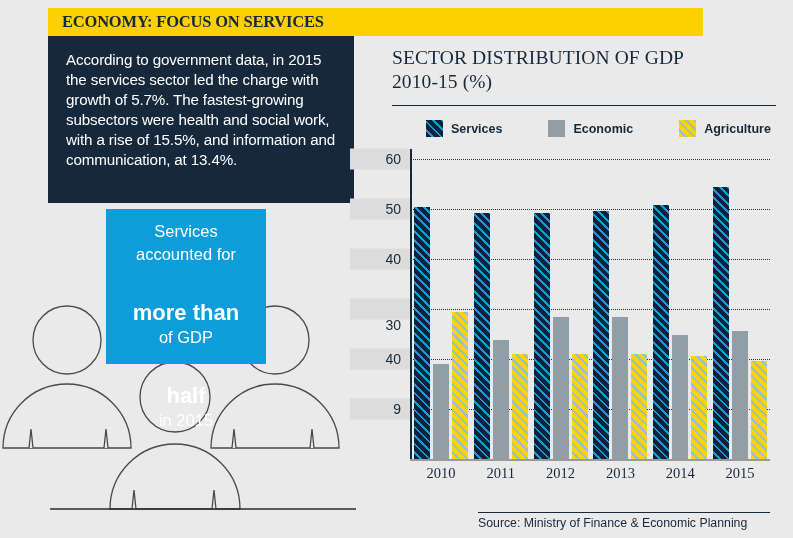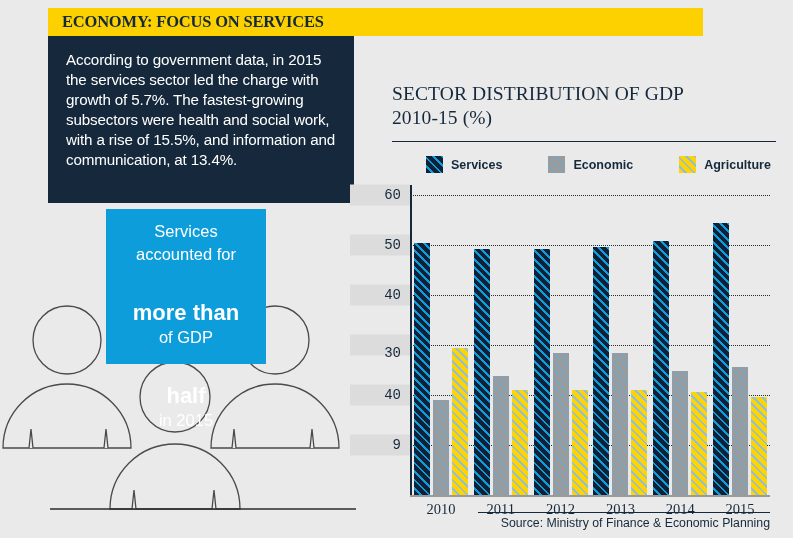--- a/index.html
+++ b/index.html
@@ -80,21 +80,20 @@
     left: 358px; top: 36px;
     width: 420px; height: 492px;
   }
   #chart-title {
     font-family: "Liberation Serif", serif;
     font-size: 19.5px;
     color: #16293c;
     line-height: 24px;
     padding: 10px 0 0 34px;
     letter-spacing: 0.1px;
-    margin-top: 36px;
   }
   #chart-title-rule {
     margin: 11px 2px 0 34px;
     height: 1px;
     background: #16293c;
   }
 
   
   #chart-legend {
     display: flex;
@@ -141,21 +140,21 @@
   #y-axis-labels {
     position: absolute;
     left: 0; top: 0;
     width: 52px; height: 310px;
   }
   .y-tick {
     position: absolute;
     right: 4px;
     width: 52px;
     text-align: right;
-    font-family: Liberation Mono, monospace;
+    font-family: Liberation Sans, sans-serif;
     font-size: 14px;
     color: #16293c;
     transform: translateY(-50%);
     padding-right: 5px;
   }
   .y-band {
     position: absolute;
     left: -8px;
     width: 60px;
     height: 21px;
@@ -213,21 +212,21 @@
   #source-rule {
     position: absolute;
     left: 478px; top: 512px;
     width: 292px; height: 1px;
     background: #16293c;
   }
   #source-text {
     position: absolute;
     left: 478px; top: 516px;
     width: 292px;
-    text-align: right;
+    text-align: left;
     font-size: 12.3px;
     color: #16293c;
   }
 </style>
 </head>
 <body>
 
 <div id="root">
 
   <div id="header-banner">
@@ -291,21 +290,21 @@
         </div>
       </div>
 
     <div id="plot-area">
       <div id="y-axis-labels">
           <div class="y-band" style="top: 260px;"></div>
           <div class="y-tick" style="top: 260px;">9</div>
           <div class="y-band" style="top: 210px;"></div>
           <div class="y-tick" style="top: 210px;">40</div>
           <div class="y-band" style="top: 160px;"></div>
-          <div class="y-tick" style="top: 168px;">30</div>
+          <div class="y-tick" style="top: 176px;">30</div>
           <div class="y-band" style="top: 110px;"></div>
           <div class="y-tick" style="top: 110px;">40</div>
           <div class="y-band" style="top: 60px;"></div>
           <div class="y-tick" style="top: 60px;">50</div>
           <div class="y-band" style="top: 10px;"></div>
           <div class="y-tick" style="top: 10px;">60</div>
         </div>
       <div id="y-axis-line"></div>
       <div id="gridlines">
           <div class="gridline" style="top: 260px;"></div>

